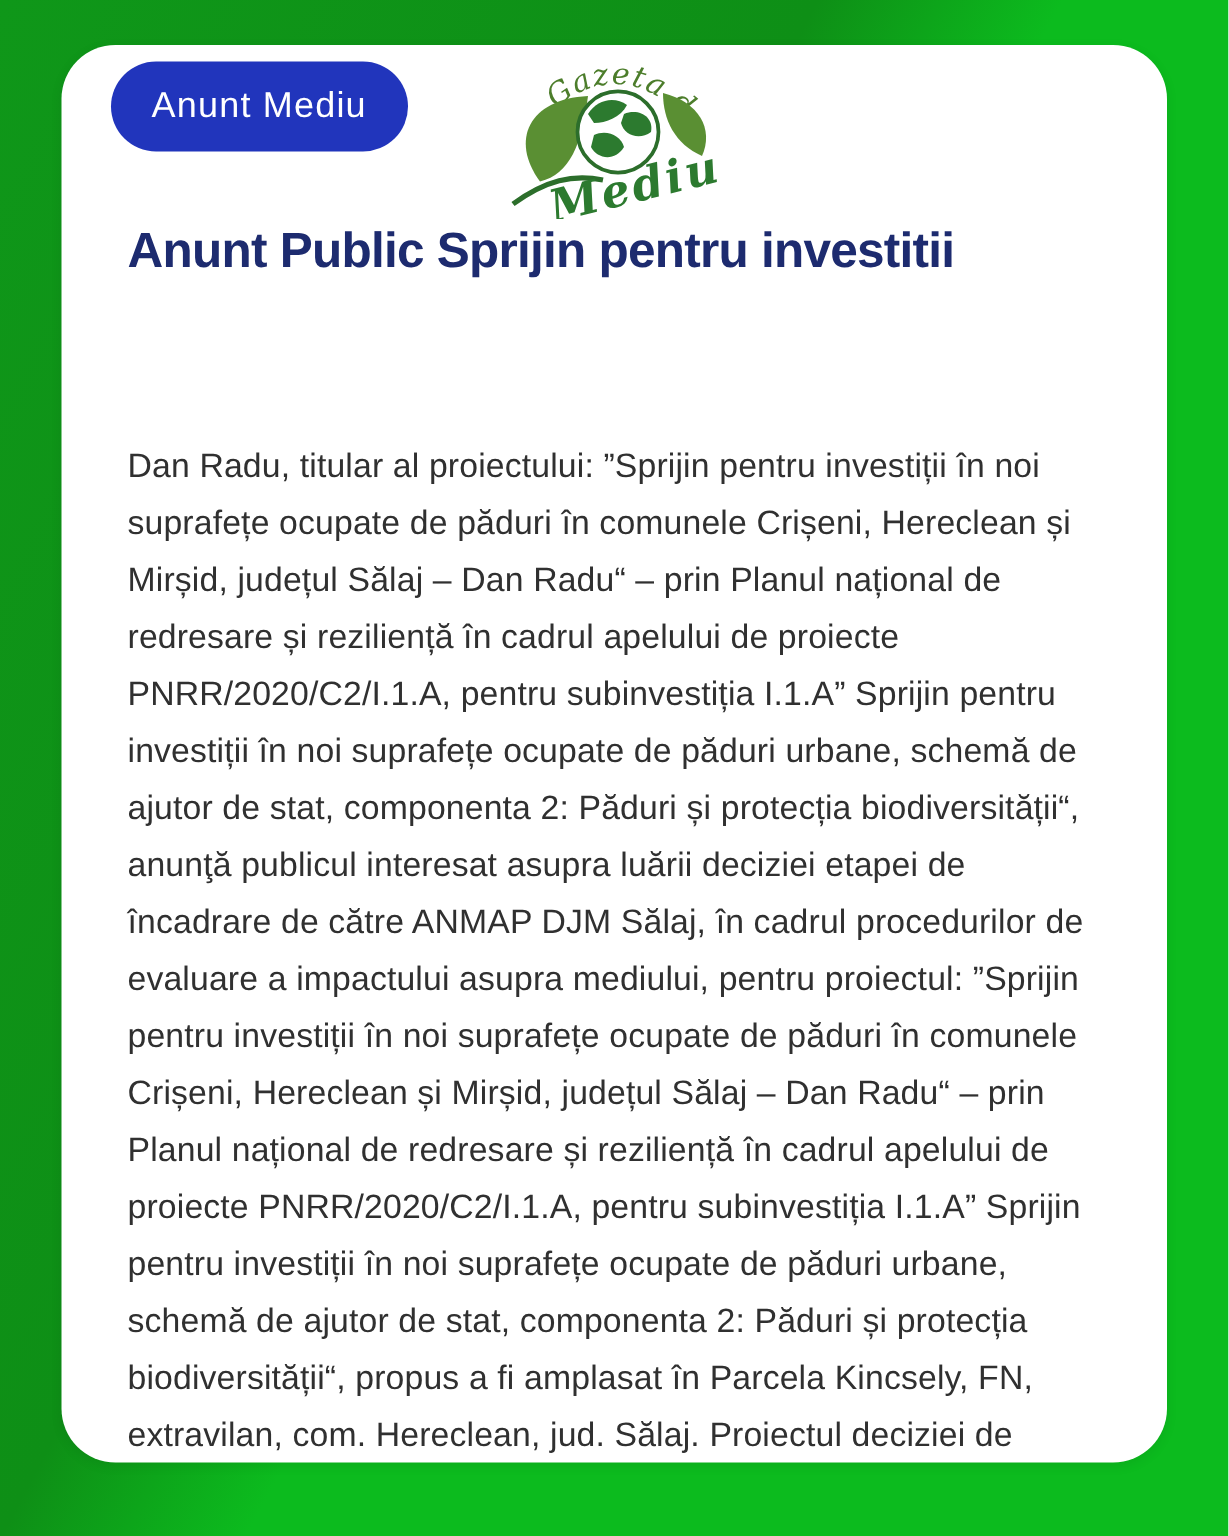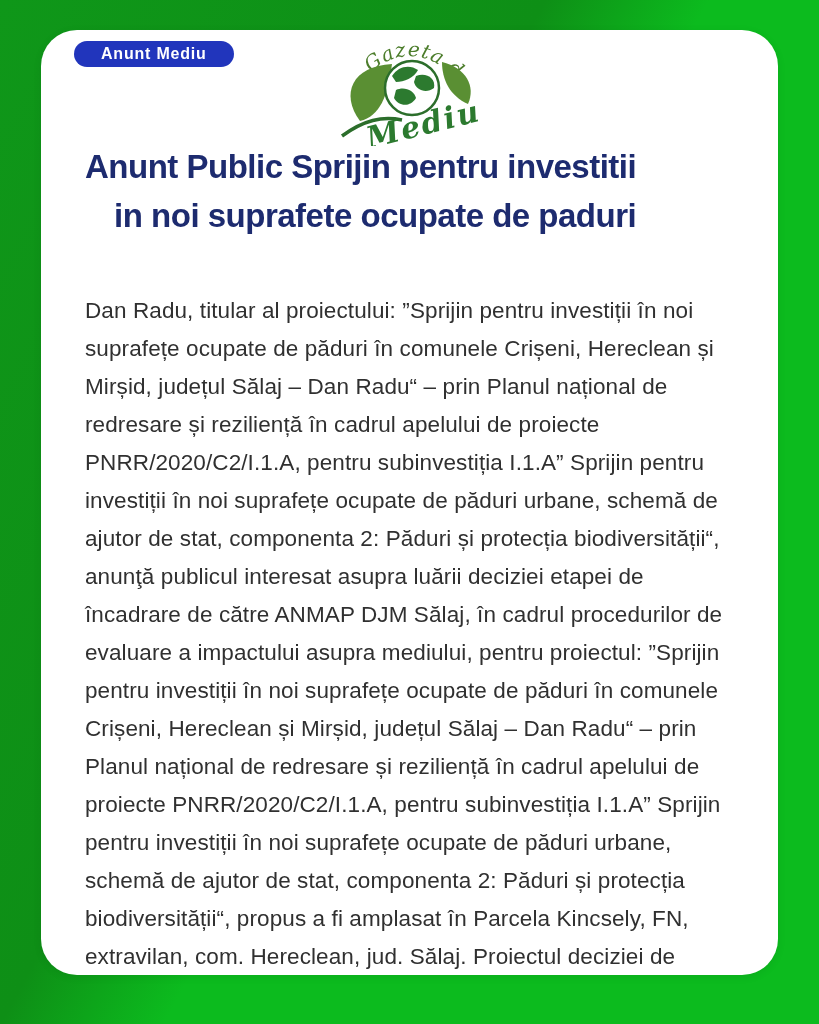--- a/index.html
+++ b/index.html
@@ -14,33 +14,33 @@
   .card {
     position: absolute; left: 41px; top: 30px; width: 737px; height: 945px;
     background: #ffffff; border-radius: 36px; overflow: hidden;
     box-shadow: 0 2px 8px rgba(0,0,0,0.08);
   }
   .badge {
     position: absolute; left: 33px; top: 11px;
     background: #2135bc; color: #ffffff;
     border: none; cursor: pointer;
     font-family: "Liberation Sans", sans-serif;
-    font-size: 16px; font-weight: 700; letter-spacing: 0.8px;
-    padding: 4px 27px; border-radius: 999px;
+    font-size: 24px; font-weight: 400; letter-spacing: 0.8px;
+    padding: 16px 27px; border-radius: 999px;
   }
   .logo {
     position: absolute; top: -6px; left: 50%; transform: translateX(-50%);
     width: 160px; height: 122px;
   }
   .title {
     position: absolute; left: 44px; top: 112px;
     color: #1d2b6f; font-weight: bold; font-size: 33px;
     letter-spacing: -0.5px; line-height: 49px;
   }
-  .title .title-line { white-space: nowrap; text-align: right; }
+  .title .title-line { white-space: nowrap; }
   .article {
     position: absolute; left: 44px; top: 262px; width: 655px;
     color: #303030; font-size: 22.5px; line-height: 38px;
     letter-spacing: 0.1px;
   }
   .logo text { font-family: "DejaVu Serif", serif; font-style: italic; }
 </style>
 </head>
 <body>
 
@@ -67,19 +67,18 @@
         <circle cx="82" cy="64" r="27" fill="#ffffff" stroke="#2c6e2b" stroke-width="2.5"></circle>
         <path d="M 62 52 C 68 42 80 40 88 46 C 84 54 74 58 66 58 Z" fill="#2c7a2f"></path>
         <path d="M 86 52 C 96 48 106 54 104 64 C 96 70 86 66 84 58 Z" fill="#2c7a2f"></path>
         <path d="M 66 66 C 74 62 84 66 86 74 C 80 84 68 82 64 74 Z" fill="#2c7a2f"></path>
         <text x="36" y="114" transform="rotate(-14 80 106)" font-size="30" font-weight="bold" fill="#2c7a2f" letter-spacing="2">Mediu</text>
       </svg>
     </div>
 
     <div class="title">
       <div class="title-line">Anunt Public Sprijin pentru investitii</div>
-      <div class="title-line">in noi suprafete ocupate de paduri</div>
     </div>
 
     <div class="article">Dan Radu, titular al proiectului: ”Sprijin pentru investiții în noi suprafețe ocupate de păduri în comunele Crișeni, Hereclean și Mirșid, județul Sălaj – Dan Radu“ – prin Planul național de redresare și reziliență în cadrul apelului de proiecte PNRR/2020/C2/I.1.A, pentru subinvestiția I.1.A” Sprijin pentru investiții în noi suprafețe ocupate de păduri urbane, schemă de ajutor de stat, componenta 2: Păduri și protecția biodiversității“, anunţă publicul interesat asupra luării deciziei etapei de încadrare de către ANMAP DJM Sălaj, în cadrul procedurilor de evaluare a impactului asupra mediului, pentru proiectul: ”Sprijin pentru investiții în noi suprafețe ocupate de păduri în comunele Crișeni, Hereclean și Mirșid, județul Sălaj – Dan Radu“ – prin Planul național de redresare și reziliență în cadrul apelului de proiecte PNRR/2020/C2/I.1.A, pentru subinvestiția I.1.A” Sprijin pentru investiții în noi suprafețe ocupate de păduri urbane, schemă de ajutor de stat, componenta 2: Păduri și protecția biodiversității“, propus a fi amplasat în Parcela Kincsely, FN, extravilan, com. Hereclean, jud. Sălaj. Proiectul deciziei de încadrare și motivele care o</div>
 
   </div>
 </div>
 
 </body></html>

